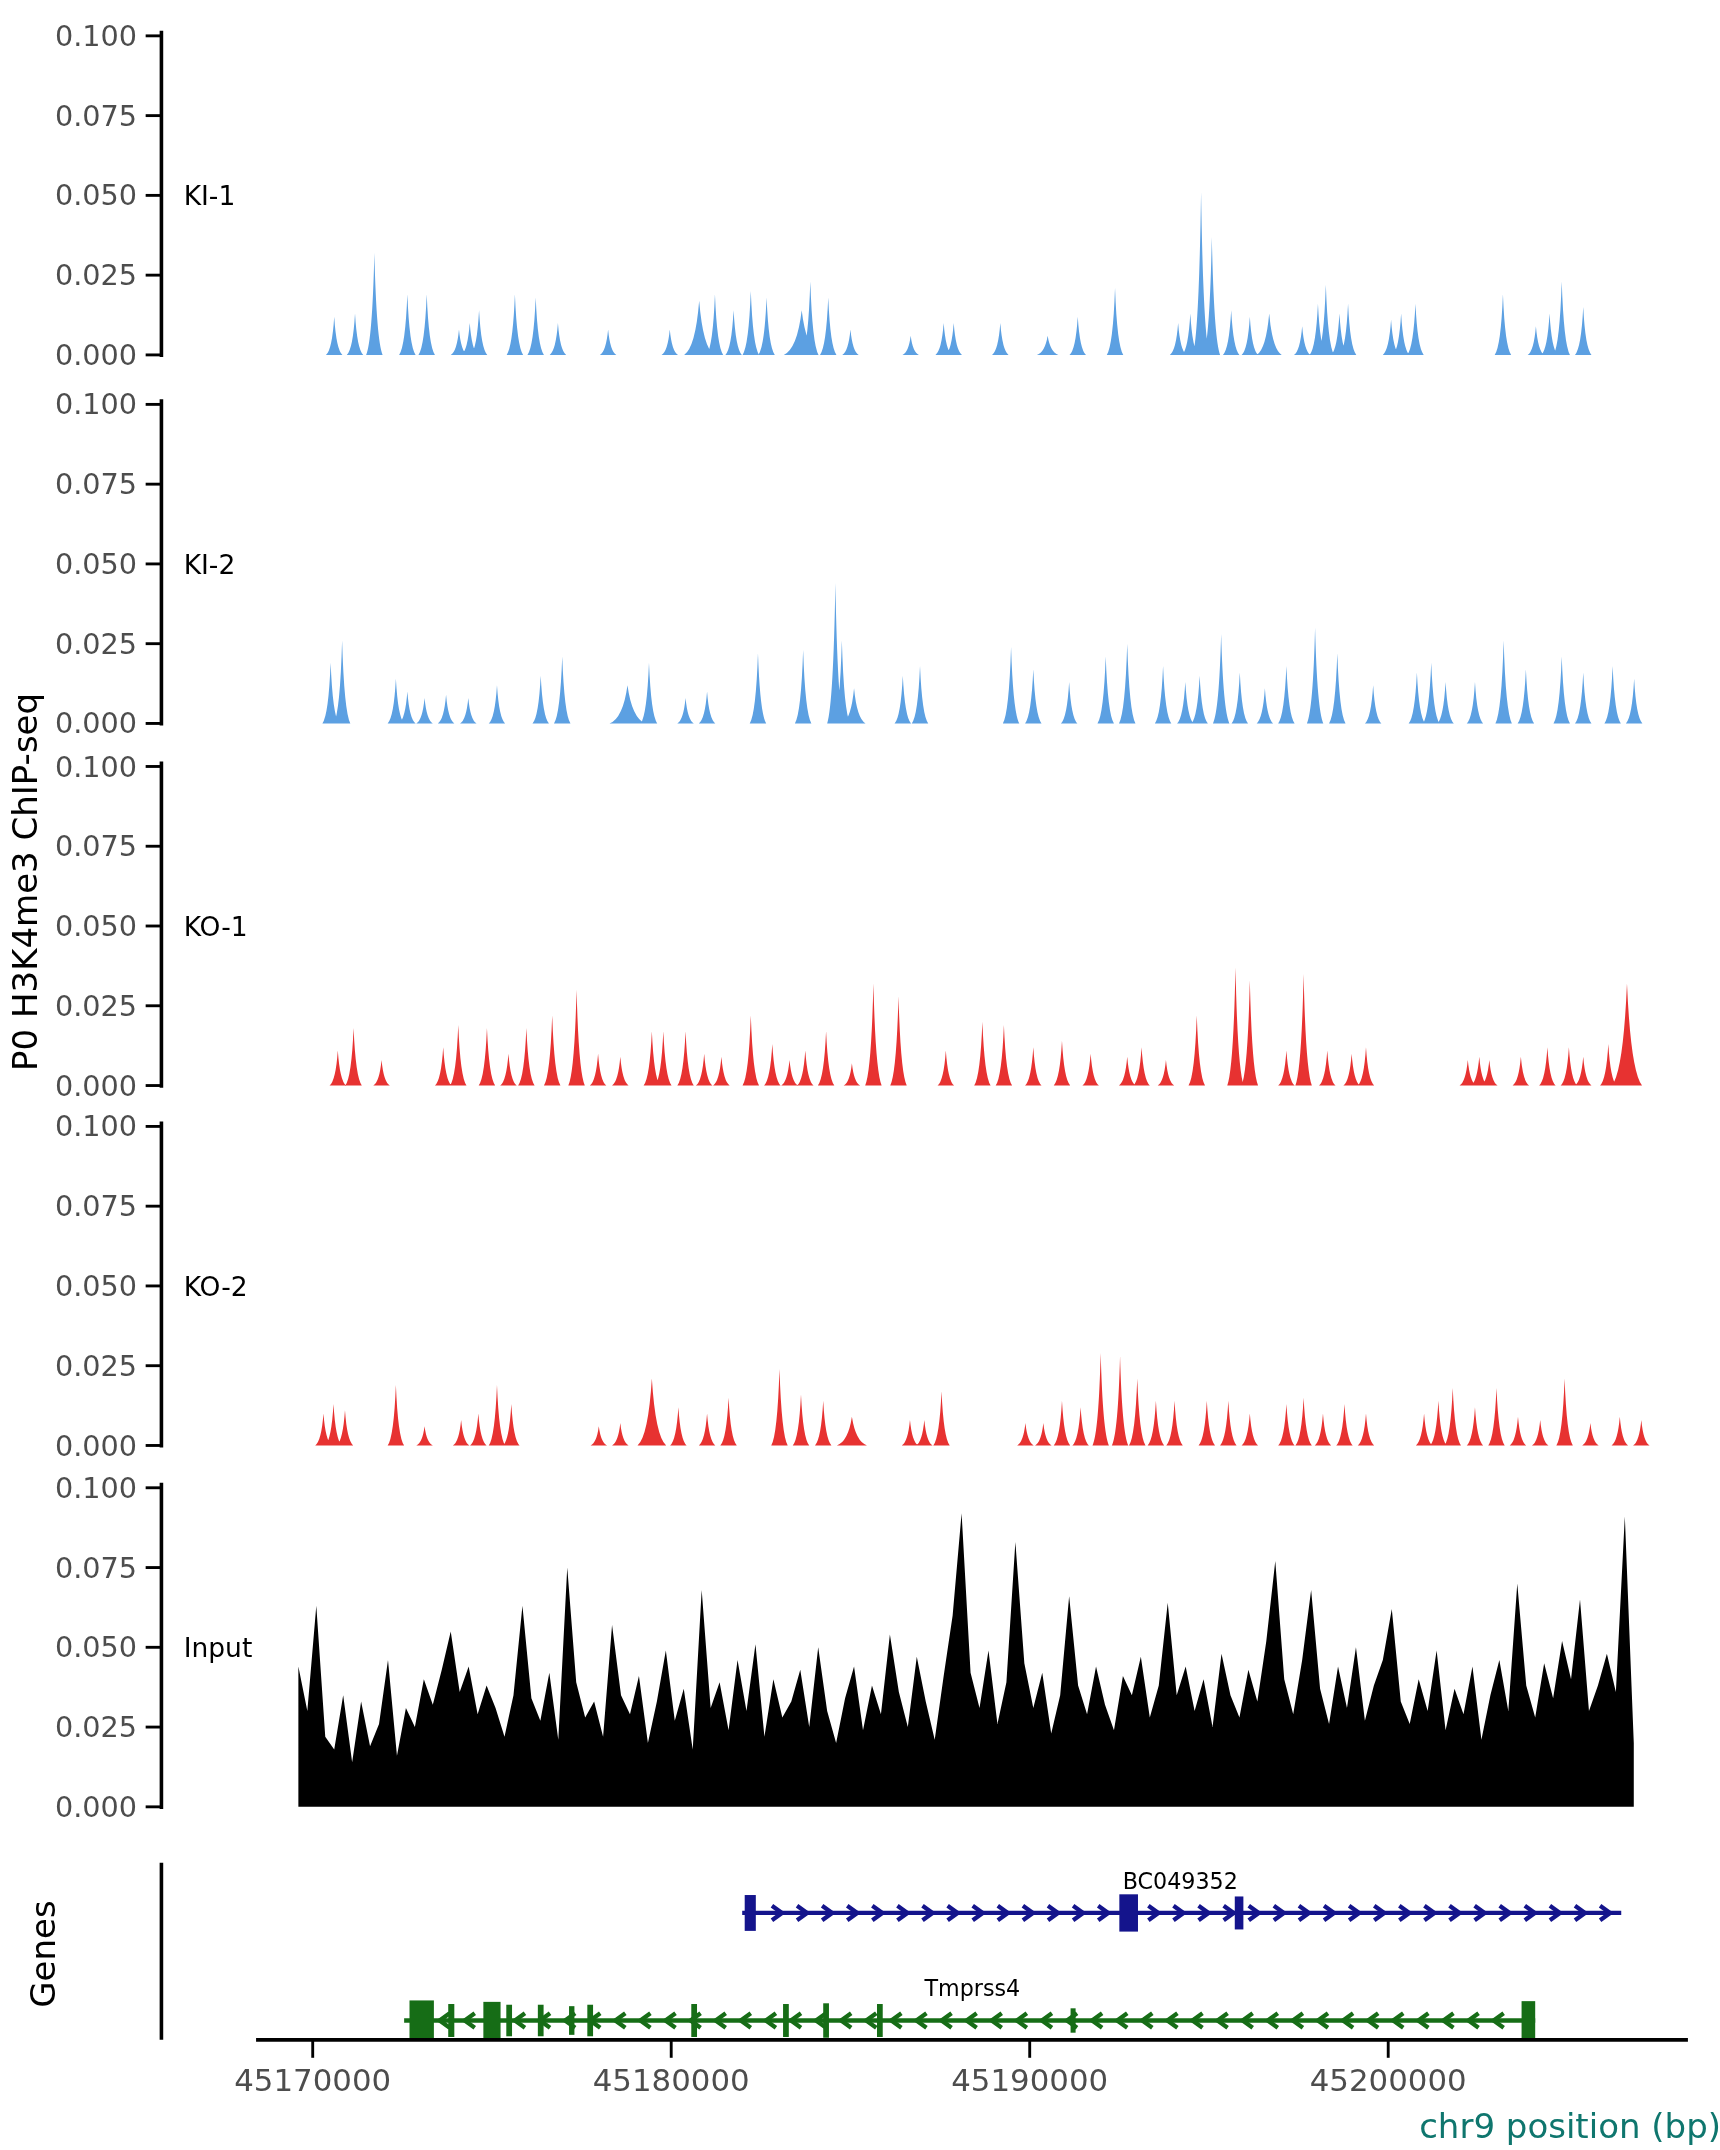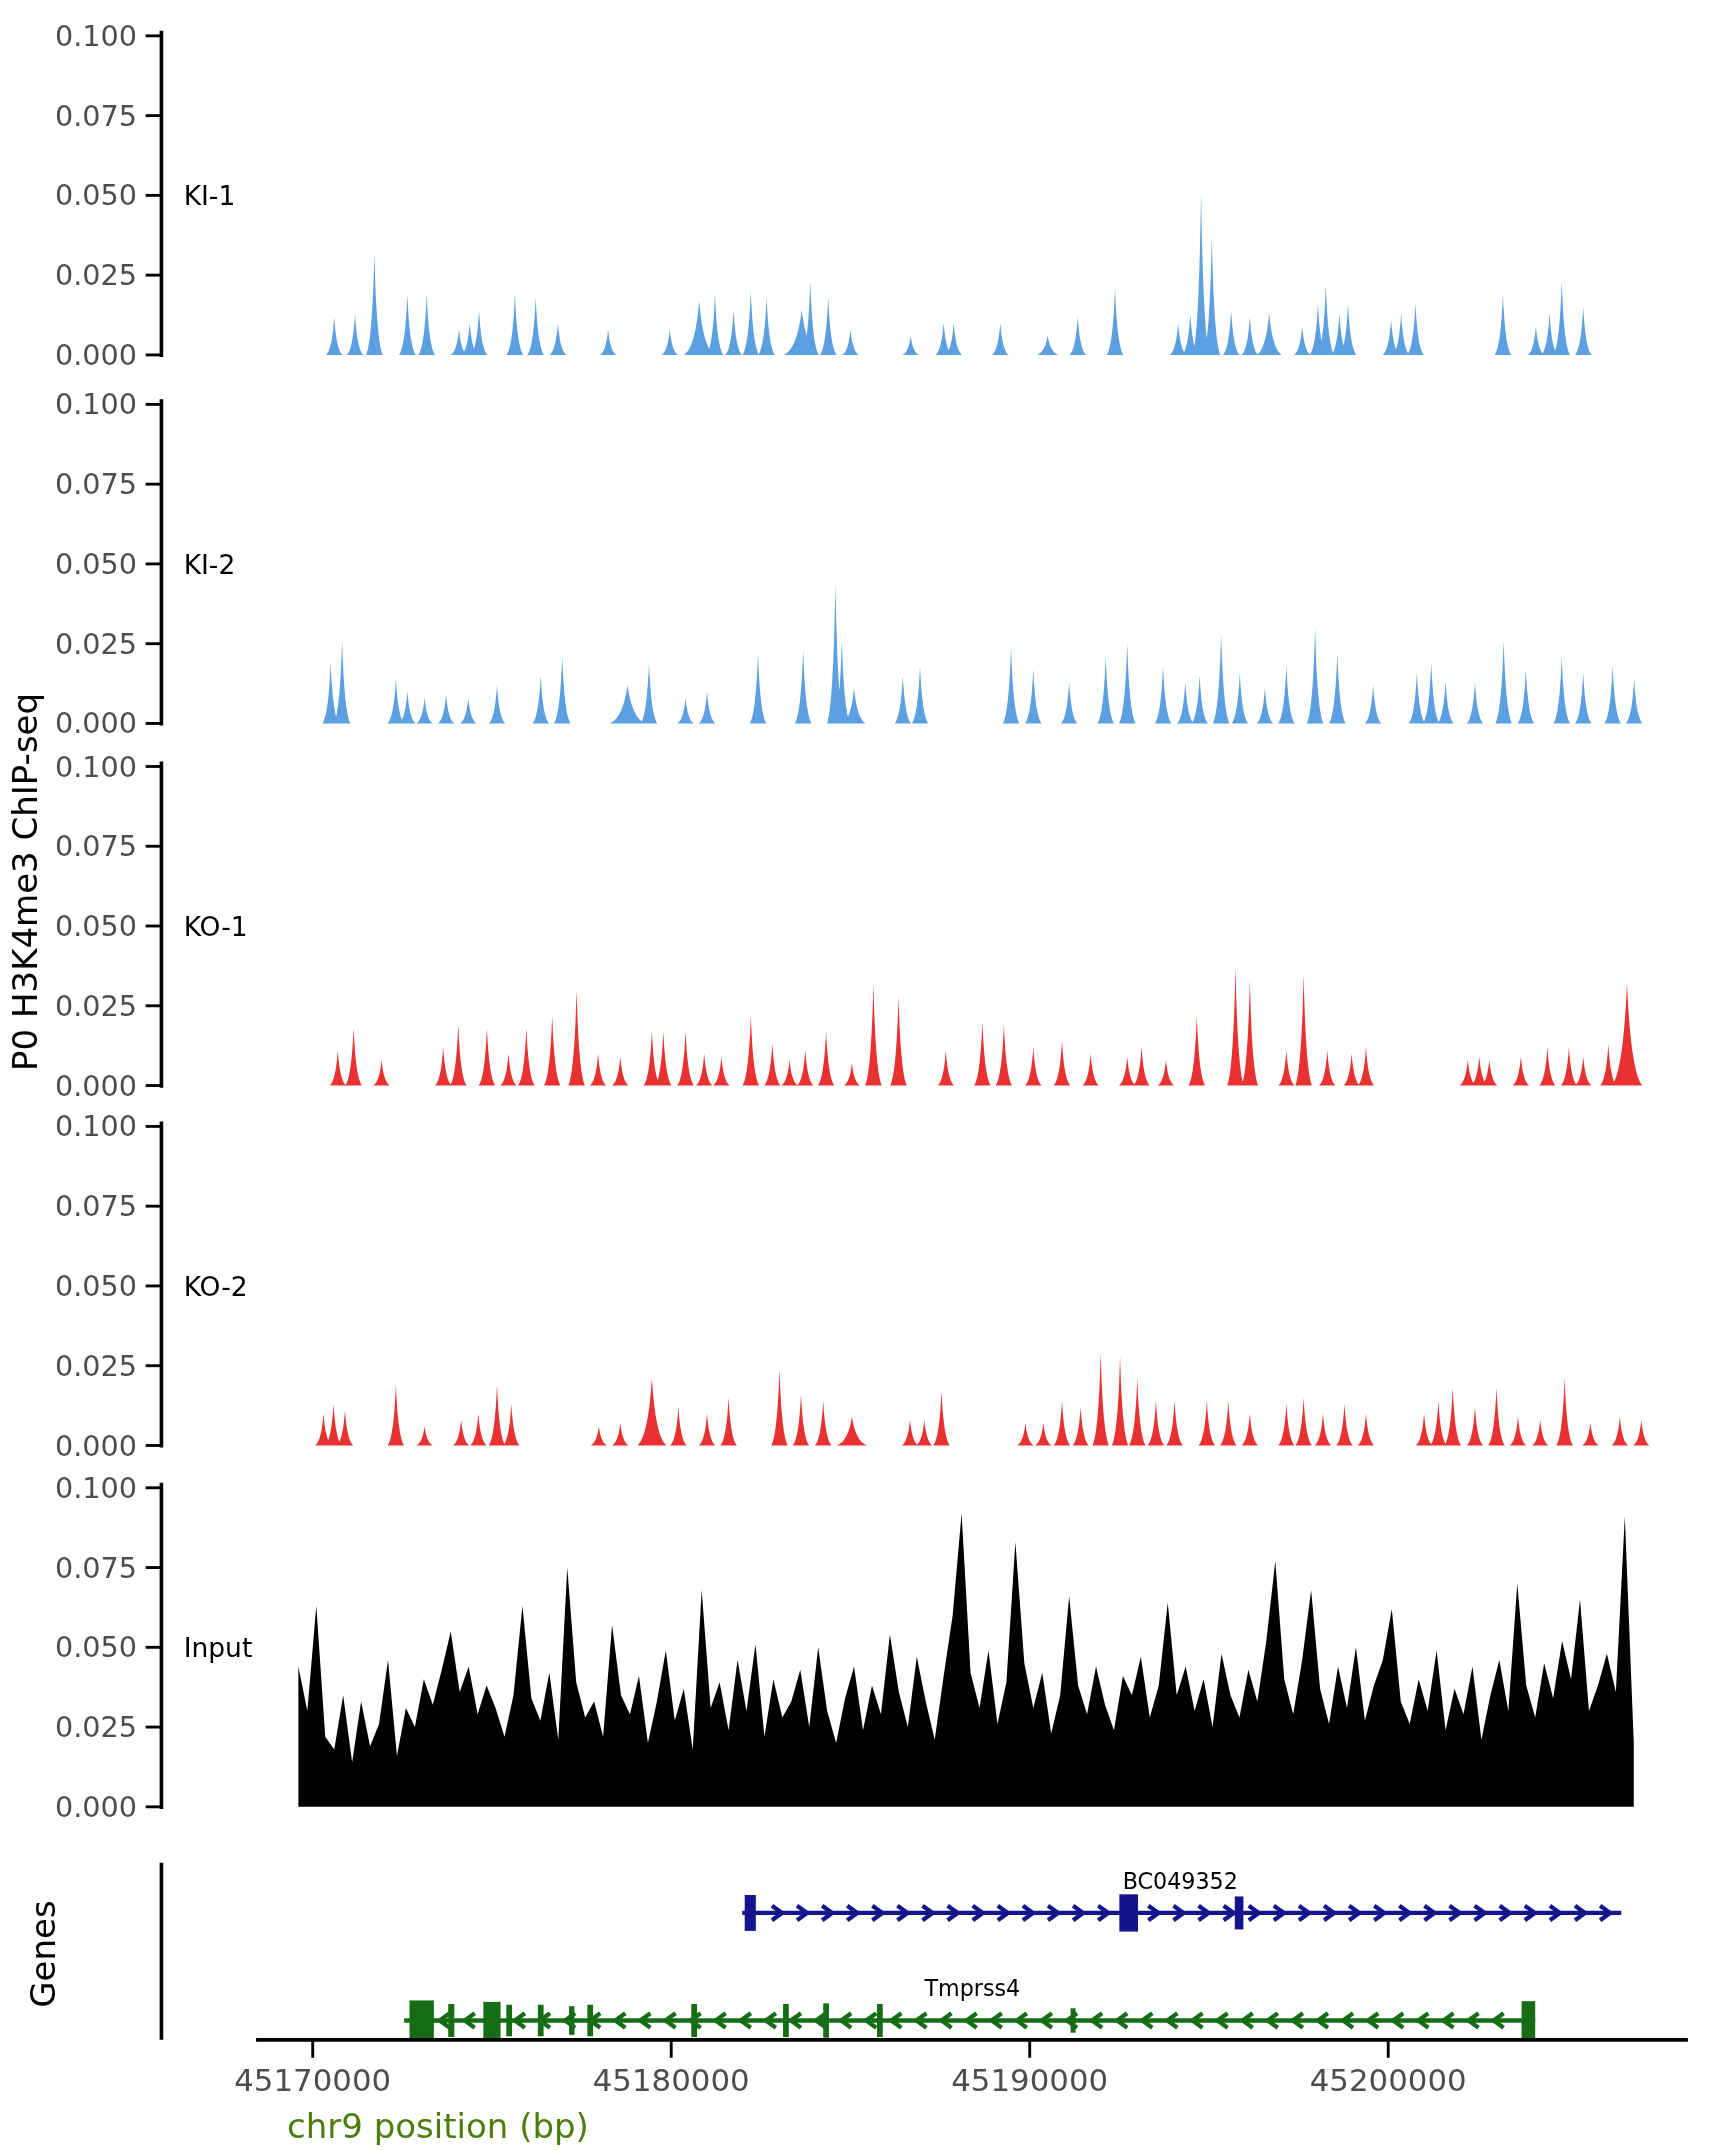--- a/index.html
+++ b/index.html
@@ -3,22 +3,22 @@
 <meta charset="utf-8">
 <style>
   html,body{margin:0;padding:0;background:#fff;}
   #canvas{position:relative;width:1721px;height:2151px;background:#ffffff;
           font-family:"DejaVu Sans","Liberation Sans",sans-serif;overflow:hidden;}
   #plot{position:absolute;left:0;top:0;}
   .rotlabel{position:absolute;transform:rotate(-90deg);transform-origin:center center;
             white-space:nowrap;color:#000;font-size:34px;}
   #ylabel{left:-111px;top:915px;width:272px;text-align:center;}
   #geneslabel{left:-93px;top:1934px;width:272px;text-align:center;}
-  #xlabel{position:absolute;left:287px;width:1434px;top:2106px;text-align:left;
-          color:#4d7c0f;font-size:34px;}
+  #xlabel{position:absolute;left:287px;width:1434px;top:2106px;text-align:right;
+          color:#0f766e;font-size:34px;}
 </style>
 </head>
 <body>
 
 <div id="canvas">
   <div id="ylabel" class="rotlabel">P0 H3K4me3 ChIP-seq</div>
   <div id="geneslabel" class="rotlabel">Genes</div>
   <div id="xlabel">chr9 position (bp)</div>
   <svg id="plot" width="1721" height="2151" viewBox="0 0 2400 3000">
       <g>

